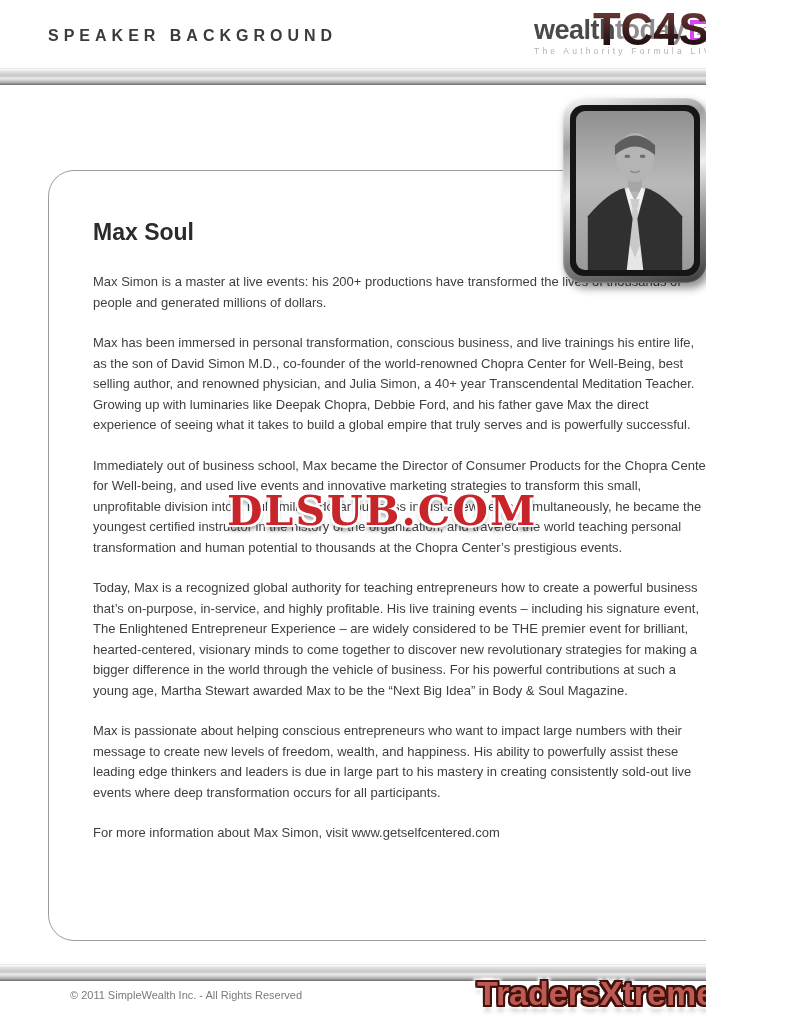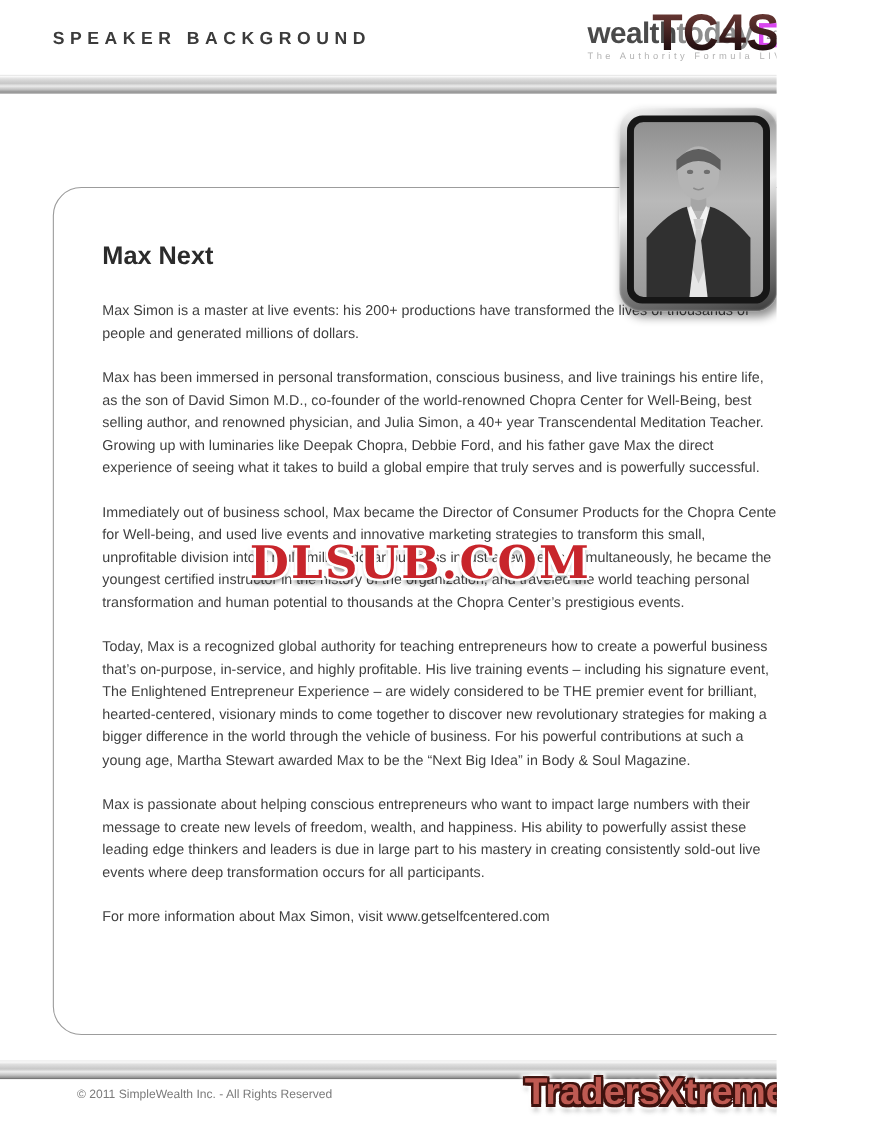--- a/index.html
+++ b/index.html
@@ -104,21 +104,21 @@
       </defs>
       <text x="1" y="45" font-family="Liberation Sans, sans-serif" font-size="47" font-weight="bold" textLength="196" lengthAdjust="spacingAndGlyphs" fill="url(#wmgrad)">TC4S.net</text>
     </svg>
   </div>
 
   <div class="bar bar-top"></div>
   <div class="bar bar-bottom"></div>
 
   <div class="card">
     <div class="card-content">
-      <h1 class="speaker-name">Max Next</h1>
+      <h1 class="speaker-name">Max Soul</h1>
       <p class="body-p">Max Simon is a master at live events: his 200+ productions have transformed the lives of thousands of people and generated millions of dollars.</p>
       <p class="body-p">Max has been immersed in personal transformation, conscious business, and live trainings his entire life, as the son of David Simon M.D., co-founder of the world-renowned Chopra Center for Well-Being, best selling author, and renowned physician, and Julia Simon, a 40+ year Transcendental Meditation Teacher. Growing up with luminaries like Deepak Chopra, Debbie Ford, and his father gave Max the direct experience of seeing what it takes to build a global empire that truly serves and is powerfully successful.</p>
       <p class="body-p">Immediately out of business school, Max became the Director of Consumer Products for the Chopra Center for Well-being, and used live events and innovative marketing strategies to transform this small, unprofitable division into a multi-million dollar business in just a few years. Simultaneously, he became the youngest certified instructor in the history of the organization, and traveled the world teaching personal transformation and human potential to thousands at the Chopra Center’s prestigious events.</p>
       <p class="body-p">Today, Max is a recognized global authority for teaching entrepreneurs how to create a powerful business that’s on-purpose, in-service, and highly profitable. His live training events – including his signature event, The Enlightened Entrepreneur Experience – are widely considered to be THE premier event for brilliant, hearted-centered, visionary minds to come together to discover new revolutionary strategies for making a bigger difference in the world through the vehicle of business. For his powerful contributions at such a young age, Martha Stewart awarded Max to be the “Next Big Idea” in Body &amp; Soul Magazine.</p>
       <p class="body-p">Max is passionate about helping conscious entrepreneurs who want to impact large numbers with their message to create new levels of freedom, wealth, and happiness. His ability to powerfully assist these leading edge thinkers and leaders is due in large part to his mastery in creating consistently sold-out live events where deep transformation occurs for all participants.</p>
       <p class="body-p">For more information about Max Simon, visit www.getselfcentered.com</p>
     </div>
   </div>
 
   <div class="photo-frame">

